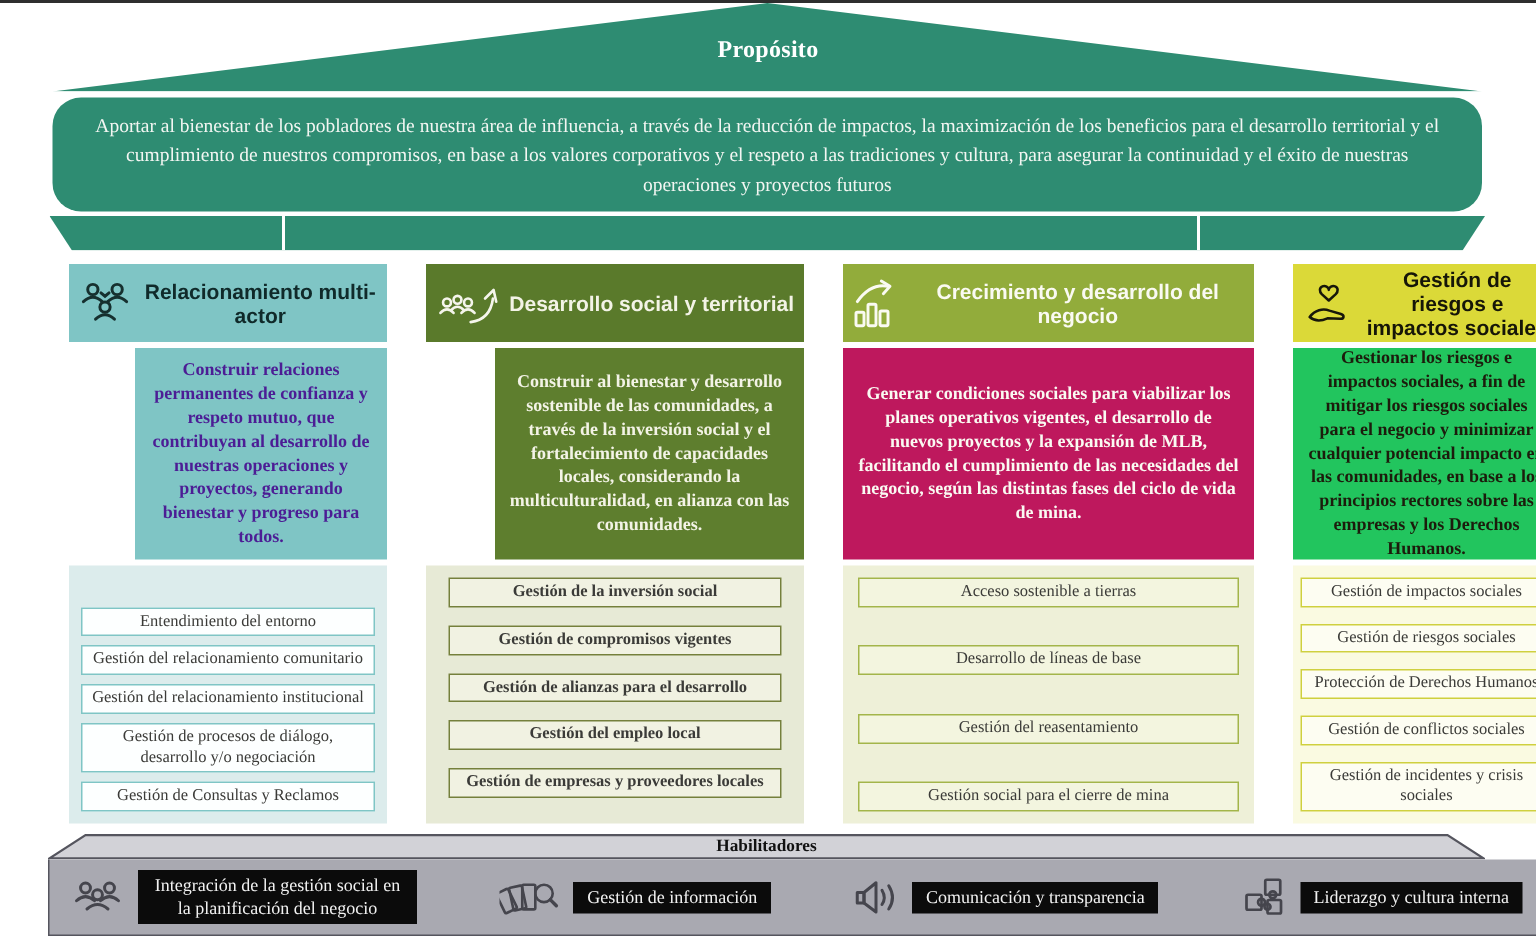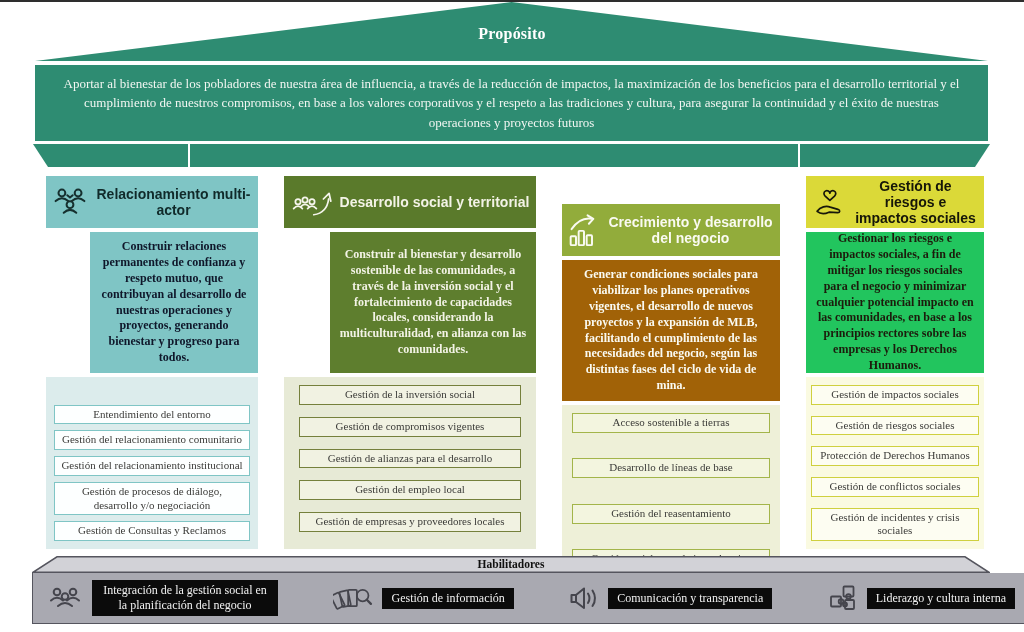--- a/index.html
+++ b/index.html
@@ -9,58 +9,58 @@
   .top-line { position:absolute; left:0; top:0; width:1024px; height:2px; background:#2e2e2e; }
 
   
   .roof { position:absolute; left:35px; top:2px; width:953px; height:59px; background:#2e8c72;
           clip-path:polygon(50% 0, 100% 100%, 0 100%); }
   .roof-title { position:absolute; left:0; top:25px; width:100%; text-align:center;
                 color:#fff; font-weight:bold; font-size:16px; letter-spacing:.2px; }
 
   
   .purpose { position:absolute; left:35px; top:65px; width:953px; height:76px; background:#2e8c72;
-             display:flex; align-items:center; justify-content:center; }
+             display:flex; align-items:center; justify-content:center;border-radius:19px; }
   .purpose p { color:#f2f6f2; font-size:13px; line-height:1.5; text-align:center; max-width:918px; }
 
   
   .pband { position:absolute; left:33px; top:144px; width:957px; height:23px; background:#2e8c72;
            clip-path:polygon(0 0, 100% 0, calc(100% - 15px) 100%, 15px 100%);
            display:flex; align-items:center; justify-content:center; }
   .pband-title { color:#fff; font-weight:bold; font-size:13.5px;margin-top:44px; }
   .pband-div { position:absolute; top:0; width:2px; height:100%; background:#ffffff; }
   .pband-div.d1 { left:155px; } .pband-div.d2 { left:765px; }
 
   
   .pillars { position:absolute; left:46px; top:176px; display:flex; gap:26px; }
   .pillar { display:flex; flex-direction:column; }
-  .pillar.p1 { width:212px; } .pillar.p2 { width:252px; } .pillar.p3 { width:218px;margin-top:28px; } .pillar.p4 { width:178px; }
+  .pillar.p1 { width:212px; } .pillar.p2 { width:252px; } .pillar.p3 { width:274px; } .pillar.p4 { width:178px; }
 
   .p-head { height:52px; display:flex; align-items:center; justify-content:center; gap:7px; padding:0 6px;
             font-family:"Liberation Sans", sans-serif; font-weight:bold; font-size:14px; line-height:1.15;
             text-align:center; }
   .p-head svg { flex:0 0 auto; }
   .p-desc { margin-top:4px; height:141px; display:flex; align-items:center; justify-content:center;
             padding:4px 9px; font-weight:bold; font-size:12px; line-height:1.33; text-align:center; }
   .p-procs { margin-top:4px; height:172px; padding:8px 8px; display:flex; flex-direction:column; }
   .proc { border:1px solid; display:flex; align-items:center; justify-content:center; text-align:center;
           font-size:11px; line-height:1.25; padding:2px 4px; color:#3b3b38; min-height:17px; }
 
   .p1 .p-head { background:#7fc5c5; color:#102a2a; }
-  .p1 .p-desc { background:#7fc5c5; color:#0f172a;margin-left:44px; }
+  .p1 .p-desc { background:#7fc5c5; color:#4c1d95;margin-left:44px; }
   .p1 .p-procs { background:#dcecec; gap:6px;justify-content:flex-end; }
   .p1 .proc { background:#fdffff; border-color:#7fc5c5; }
 
   .p2 .p-head { background:#5a7a2b; color:#f3f3e6; }
   .p2 .p-desc { background:#5e7e2e; color:#f3f3e6;margin-left:46px; }
-  .p2 .p-procs { background:#e7ead6; gap:12px; padding:8px 15px; }
+  .p2 .p-procs { background:#e7ead6; gap:12px; padding:8px 15px;font-weight:bold; }
   .p2 .proc { background:#f1f2e2; border-color:#75803c; }
 
   .p3 .p-head { background:#92ac3b; color:#fafaf2; }
-  .p3 .p-desc { background:#a16207; color:#fafaf2; }
+  .p3 .p-desc { background:#be185d; color:#fafaf2; }
   .p3 .p-procs { background:#eef0d8; justify-content:space-between; padding:8px 10px; }
   .p3 .proc { background:#f3f5df; border-color:#a3b54a; }
 
   .p4 .p-head { background:#dbd938; color:#161608; }
   .p4 .p-desc { background:#22c55e; color:#1c1c0c; }
   .p4 .p-procs { background:#fafae1; gap:11px; padding:8px 5px; }
   .p4 .proc { background:#fdfdf2; border-color:#cfd03f; }
 
   
   .enab-top { position:absolute; left:32px; top:556px; width:958px; height:17px; }

